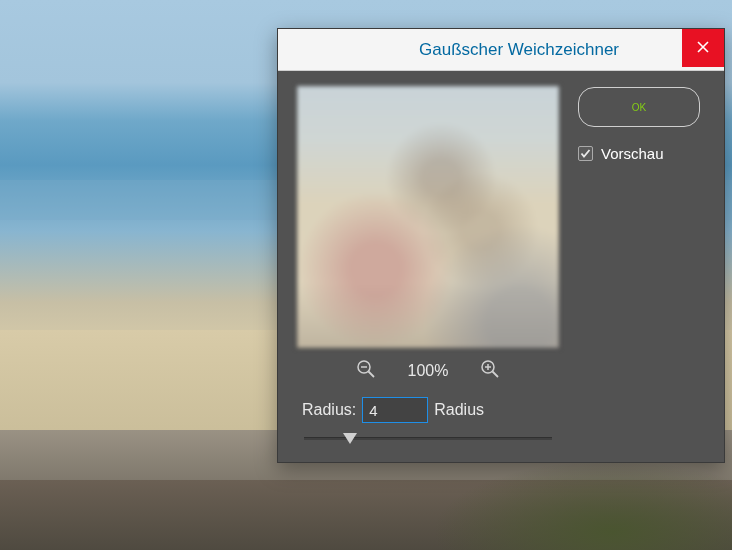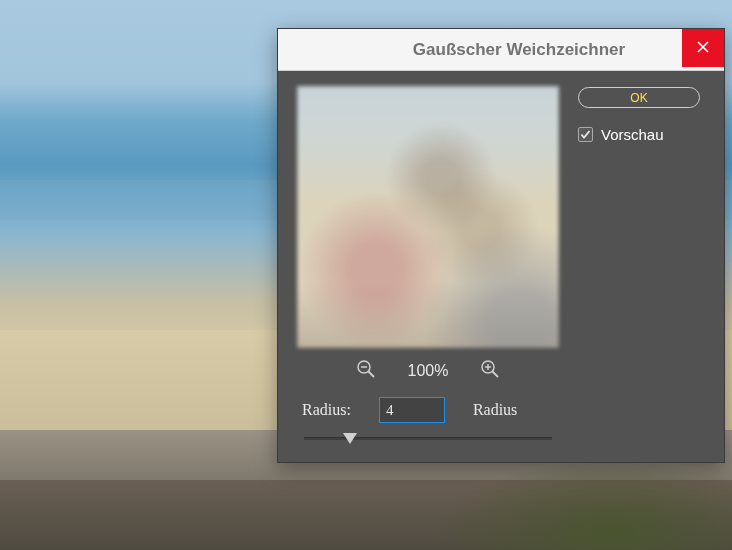--- a/index.html
+++ b/index.html
@@ -47,22 +47,22 @@
     height: 42px;
     background: #f5f5f5;
     display: flex;
     align-items: center;
     justify-content: center;
     position: relative;
     border-bottom: 1px solid #d0d0d0;
   }
   .titlebar-title {
     font-size: 17px;
-    color: #737373;
-    font-weight: 700;
+    color: #0369a1;
+    font-weight: 400;
     margin-left: 36px;
   }
   .close-btn {
     position: absolute;
     right: 0;
     top: 0;
     width: 42px;
     height: 38px;
     background: #e81123;
     color: #fff;
@@ -112,26 +112,25 @@
     width: 24px; height: 24px;
     display:flex; align-items:center; justify-content:center;
     cursor: pointer;
     color: #d8d8d8;
   }
   .zoom-btn svg { width: 20px; height: 20px; }
 
   .radius-row {
     display: flex;
     align-items: center;
-    gap: 28px;
+    gap: 6px;
     margin-top: 14px;
     color: #e8e8e8;
     font-size: 16px;
     padding-left: 6px;
-    font-family: Liberation Serif, serif;
   }
   .radius-input {
     width: 66px;
     height: 26px;
     background: #434343;
     border: 1px solid #1f8fe8;
     color: #e8e8e8;
     padding: 2px 6px;
     font-size: 15px;
     font-family: inherit;
@@ -163,26 +162,26 @@
   }
 
   .right-col {
     display: flex;
     flex-direction: column;
     gap: 12px;
     padding-top: 2px;
   }
   .pill-btn {
     width: 122px;
-    height: 21px;
+    height: 40px;
     border: 1px solid #a0a0a0;
     border-radius: 16px;
     background: transparent;
-    color: #fde047;
-    font-size: 12px;
+    color: #84cc16;
+    font-size: 10px;
     display: flex;
     align-items: center;
     justify-content: center;
     cursor: pointer;
   }
   .pill-btn.primary {
     border-color: #cfcfcf;
   }
   .checkbox-row {
     display: flex;

